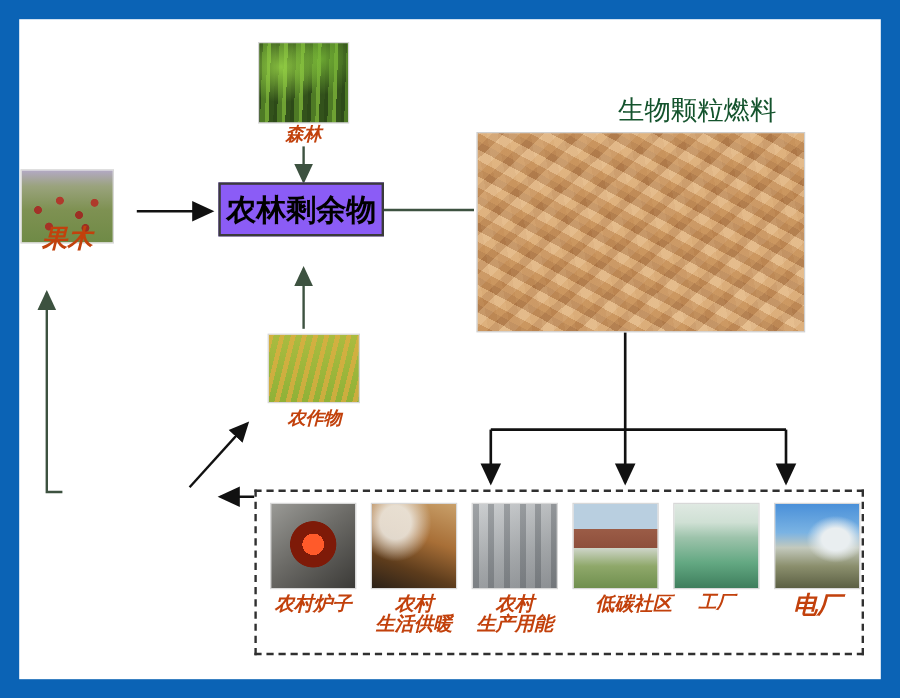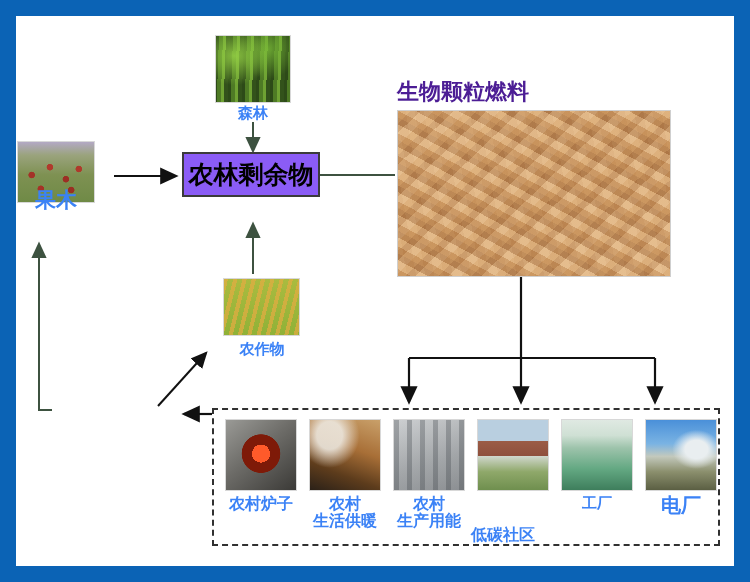--- a/index.html
+++ b/index.html
@@ -23,40 +23,41 @@
   .photo {
     position: absolute;
     border: 1px solid #d8d8d8;
     background-size: cover;
     background-position: center;
   }
   .cap {
     position: absolute;
     text-align: center;
     font-weight: bold;
-    color: #3b82f6;
+    color: #c2410c;
     line-height: 1.08;
     white-space: pre-line;
     letter-spacing: 0px;
+    font-style: italic;
   }
   .boxlabel {
     position: absolute;
     border: 2px solid #3b3b3b;
     background: #8b5cf6;
     display: flex;
     align-items: center;
     justify-content: center;
     font-weight: bold;
     color: #000000;
   }
   .title-red {
     position: absolute;
-    color: #4c1d95;
-    font-weight: bold;
-    text-align: left;
+    color: #14532d;
+    font-weight: normal;
+    text-align: right;
     white-space: nowrap;
   }
   .dashbox {
     position: absolute;
     border: 2px dashed #303030;
     background: #ffffff;
   }
   svg.edges {
     position: absolute; left: 0; top: 0;
     width: 718px; height: 550px;
@@ -166,21 +167,21 @@
                   repeating-linear-gradient(90deg, rgba(120,124,128,0.55) 0px, rgba(120,124,128,0.55) 5px, rgba(200,202,204,0.35) 5px, rgba(200,202,204,0.35) 13px),
                   linear-gradient(160deg, #cfd2d4, #8e9295 60%, #6b6f73);">
     </div>
     <div class="cap" style="left:367px; top:479px; width:92px; font-size:16px;">农村
 生产用能</div>
 
     <div class="photo" style="left:461px; top:403px; width:72px; height:72px;
                 background:
                   linear-gradient(180deg, #b9cfe0 0%, #b9cfe0 30%, #9b5c46 30%, #8e4f3c 52%, #cfd6cb 52%, #8fa86a 74%, #6f8f4e 100%);">
     </div>
-    <div class="cap" style="left:441px; top:479px; width:92px; font-size:16px;margin-top:31px;">低碳社区</div>
+    <div class="cap" style="left:466px; top:479px; width:92px; font-size:16px;">低碳社区</div>
 
     <div class="photo" style="left:545px; top:403px; width:72px; height:72px;
                 background:
                   linear-gradient(180deg, #dfe9e2 0%, #cfe0d4 22%, #9dc3ab 40%, #63a882 70%, #3e7e5c 100%);">
     </div>
     <div class="cap" style="left:535px; top:479px; width:92px; font-size:15px;">工厂</div>
 
     <div class="photo" style="left:629px; top:403px; width:72px; height:72px;
                 background:
                   radial-gradient(ellipse at 72% 42%, #e9eef0 0 16%, rgba(233,238,240,0) 34%),

